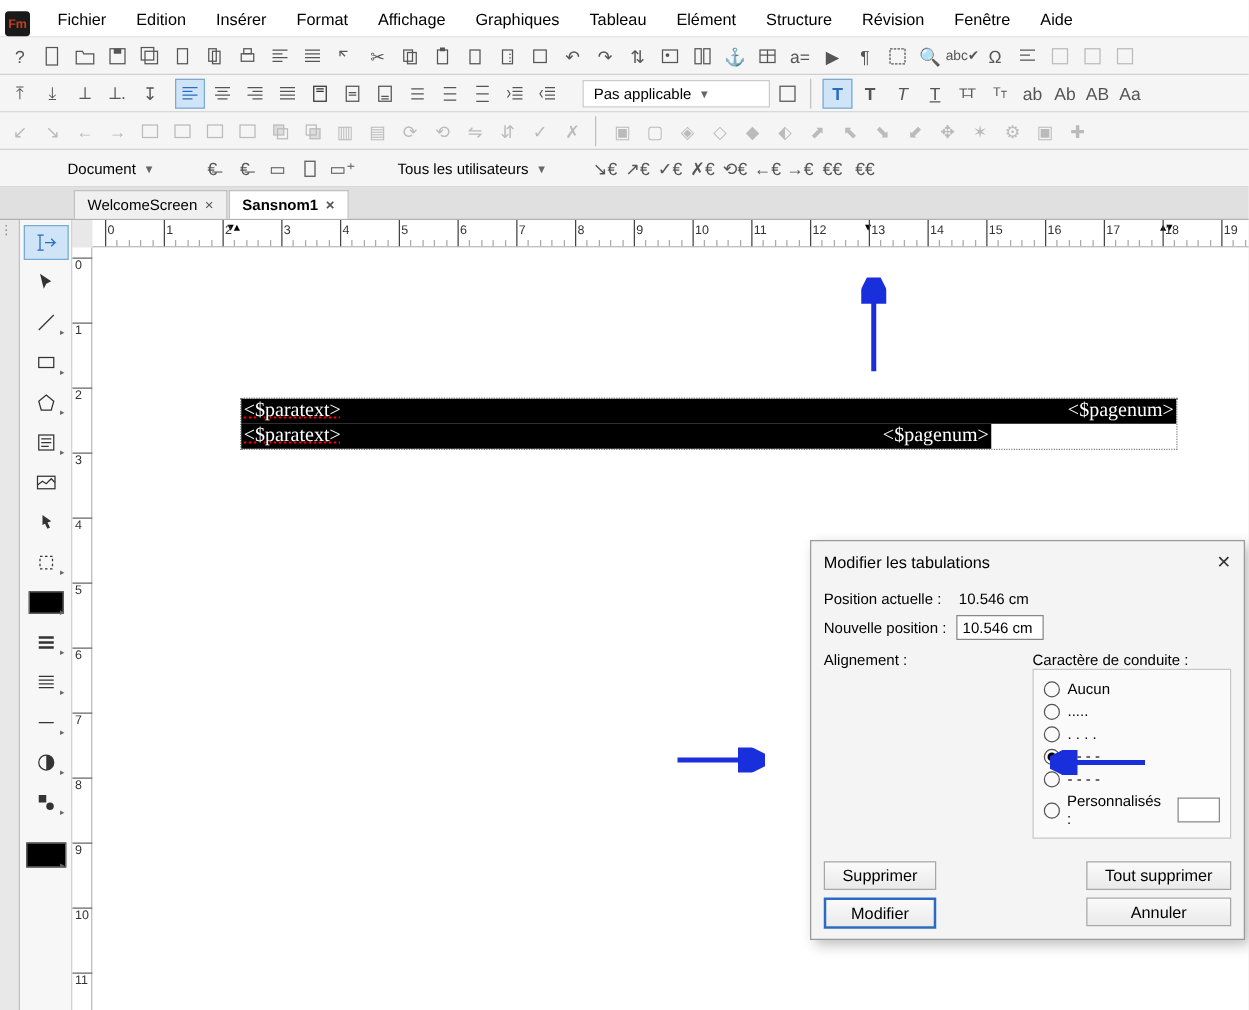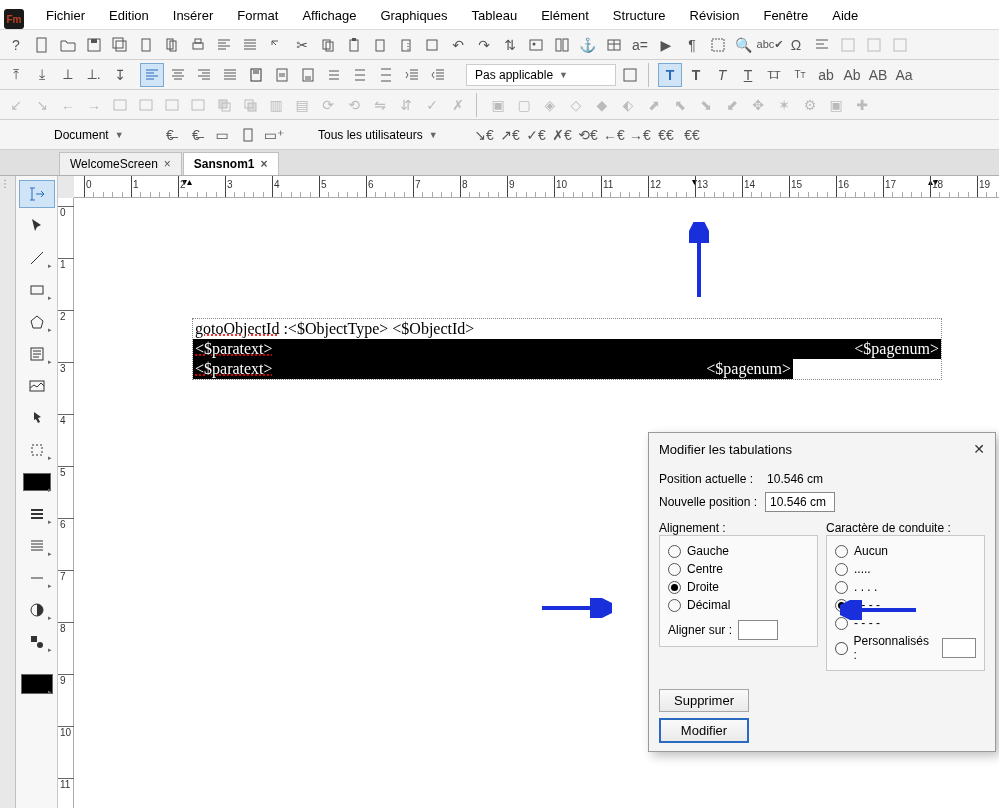--- a/index.html
+++ b/index.html
@@ -762,23 +762,20 @@
           <div class="vlbl" style="top: 426px;">8</div>
           <div class="vmark" style="top: 476px;"></div>
           <div class="vlbl" style="top: 478px;">9</div>
           <div class="vmark" style="top: 528px;"></div>
           <div class="vlbl" style="top: 530px;">10</div>
           <div class="vmark" style="top: 580px;"></div>
           <div class="vlbl" style="top: 582px;">11</div>
         </div>
       <div class="page">
         <div class="text-frame">
-          <div class="line0">
-            <span class="u">gotoObjectId</span><span> :&lt;$ObjectType&gt; &lt;$ObjectId&gt;</span>
-          </div>
           <div class="hl">
             <span class="left">&lt;$paratext&gt;</span>
             <span class="right">&lt;$pagenum&gt;</span>
           </div>
           <div class="hl row2">
             <span class="left">&lt;$paratext&gt;</span>
             <span class="right">&lt;$pagenum&gt;</span>
           </div>
         </div>
       </div>
@@ -796,42 +793,20 @@
       <span>Position actuelle :</span>
       <span style="margin-left:6px">10.546 cm</span>
     </div>
     <div class="dlg-row">
       <span>Nouvelle position :</span>
       <input class="txt-input" value="10.546 cm" style="">
     </div>
     <div class="cols">
       <div style="flex:1">
         <div>Alignement :</div>
-        <div class="group">
-          <div class="radio-row">
-              <span class="radio"></span>
-              <span>Gauche</span>
-            </div>
-          <div class="radio-row">
-              <span class="radio"></span>
-              <span>Centre</span>
-            </div>
-          <div class="radio-row">
-              <span class="radio checked"></span>
-              <span>Droite</span>
-            </div>
-          <div class="radio-row">
-              <span class="radio"></span>
-              <span>Décimal</span>
-            </div>
-          <div class="align-sub">
-            <span>Aligner sur :</span>
-            <input class="txt-input" style="width: 40px;" value="">
-          </div>
-        </div>
       </div>
       <div style="flex:1">
         <div>Caractère de conduite :</div>
         <div class="group">
           <div class="radio-row">
               <span class="radio"></span>
               <span>Aucun</span>
             </div>
           <div class="radio-row">
               <span class="radio"></span>
@@ -856,20 +831,24 @@
           </div>
         </div>
       </div>
     </div>
   </div>
   <div class="dlg-footer">
     <div class="col">
       <button class="btn">Supprimer</button>
       <button class="btn primary">Modifier</button>
     </div>
+    <div class="col">
+      <button class="btn">Tout supprimer</button>
+      <button class="btn">Annuler</button>
+    </div>
   </div>
 </div>
 
 <svg class="arrow" style="left:689px;top:222px" width="20" height="80">
   <defs>
       <marker id="ah1" markerWidth="8" markerHeight="8" refX="4" refY="4" orient="auto">
         <path d="M0 0L8 4L0 8z" fill="#1a2fdc"></path>
       </marker>
     </defs>
   <line x1="10" y1="75" x2="10" y2="5" stroke="#1a2fdc" stroke-width="4" marker-end="url(#ah1)"></line>

